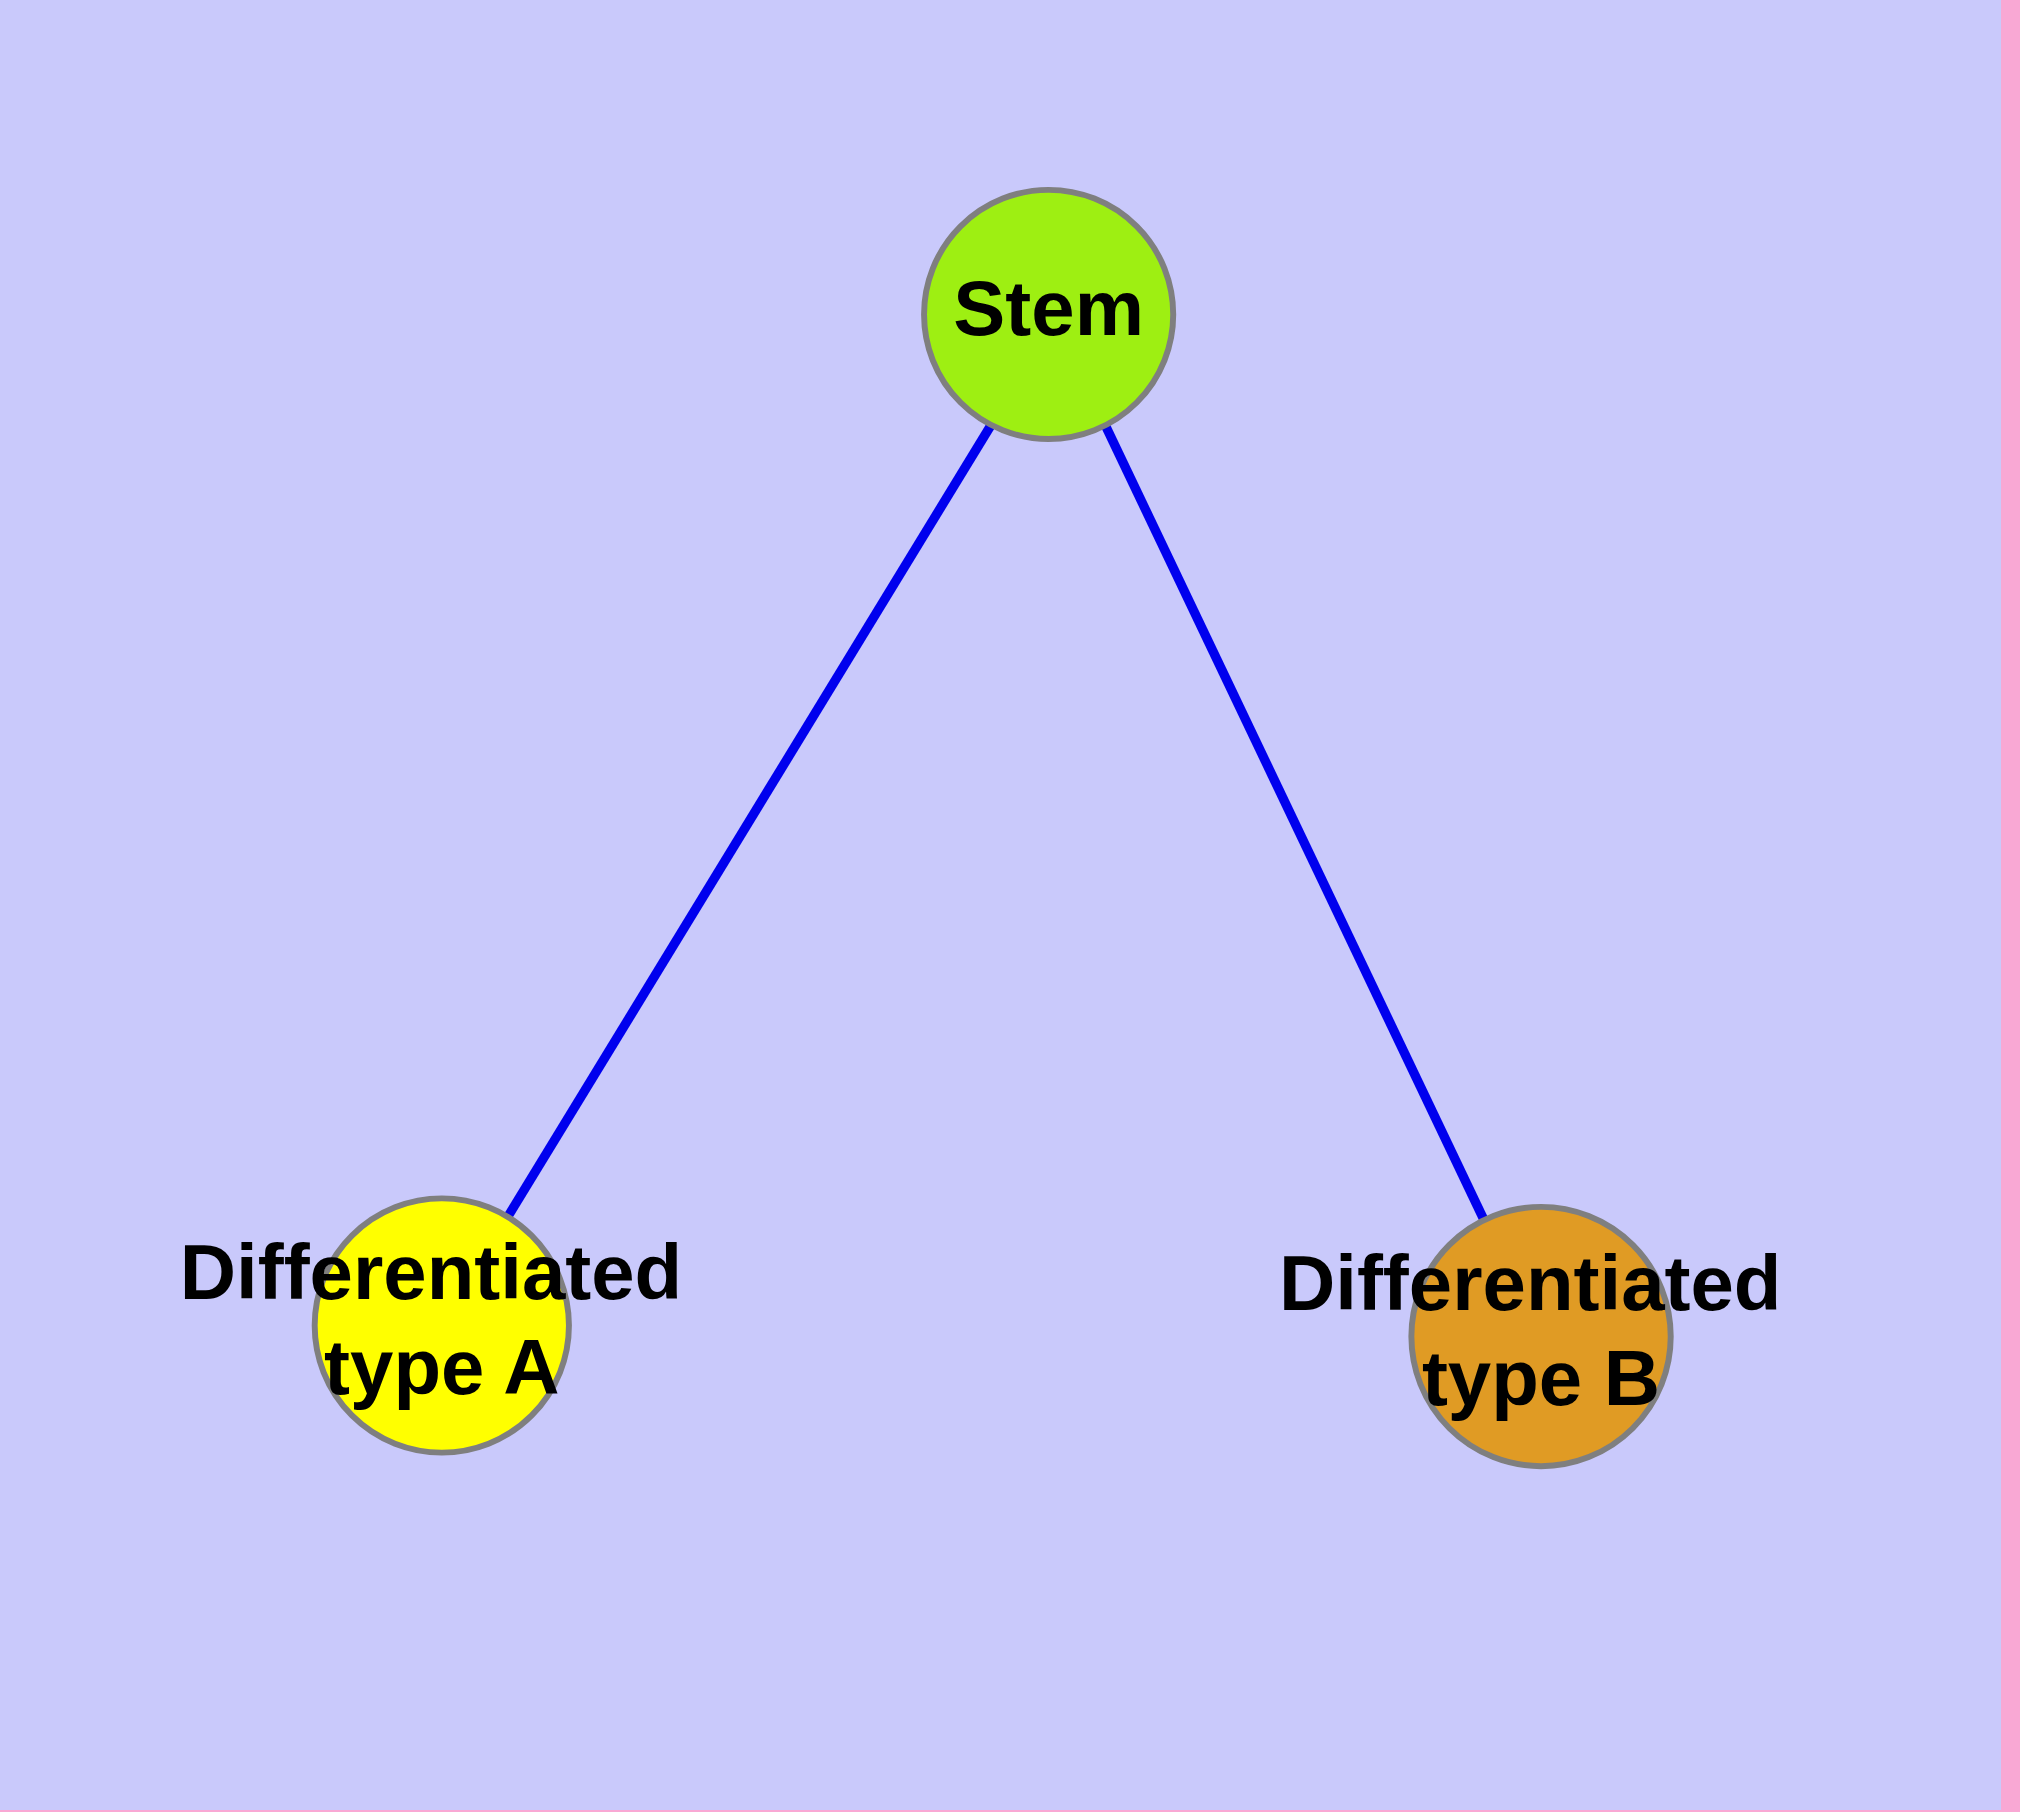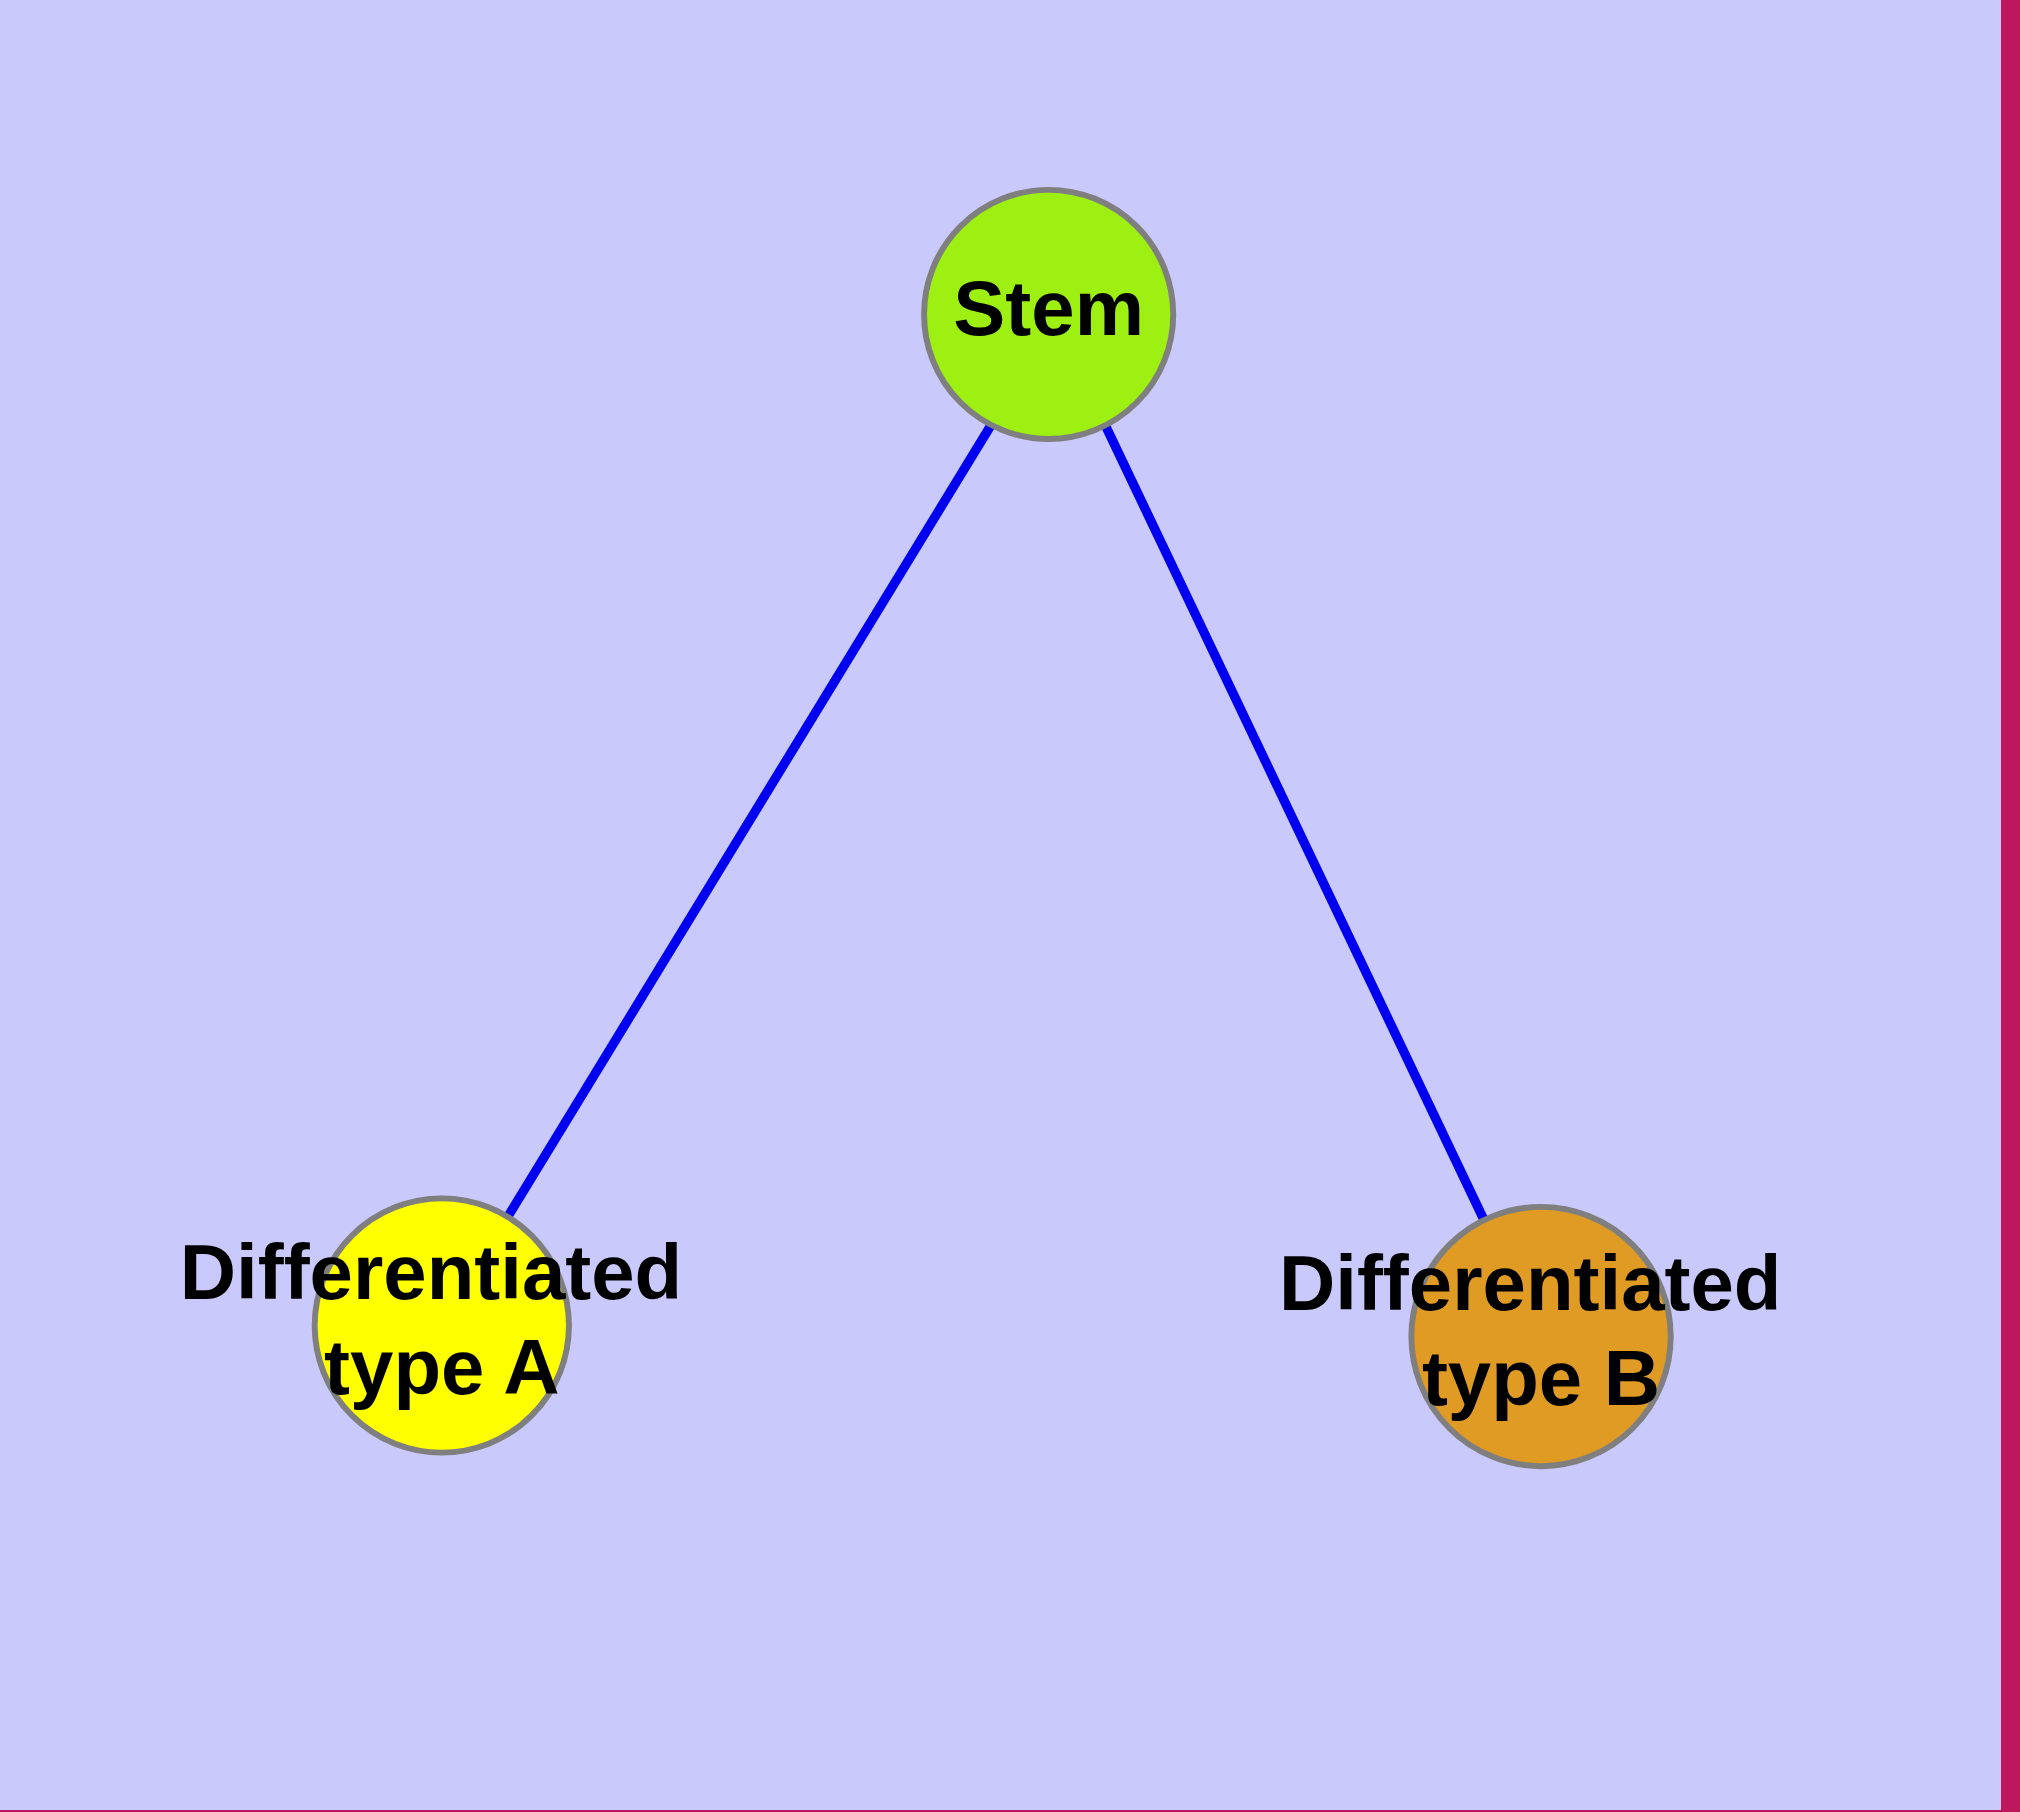--- a/index.html
+++ b/index.html
@@ -4,21 +4,21 @@
 <style>
   html, body {
     margin: 0;
     padding: 0;
     background: #ffffff;
   }
   #canvas {
     position: relative;
     width: 2021px;
     height: 1812px;
-    background: #be185d;
+    background: #f9a8d4;
     overflow: hidden;
     font-family: "Liberation Sans", sans-serif;
   }
   #plot-area {
     position: absolute;
     left: 0px;
     top: 0px;
     width: 2001px;
     height: 1810px;
     background: #c9c9fb;

